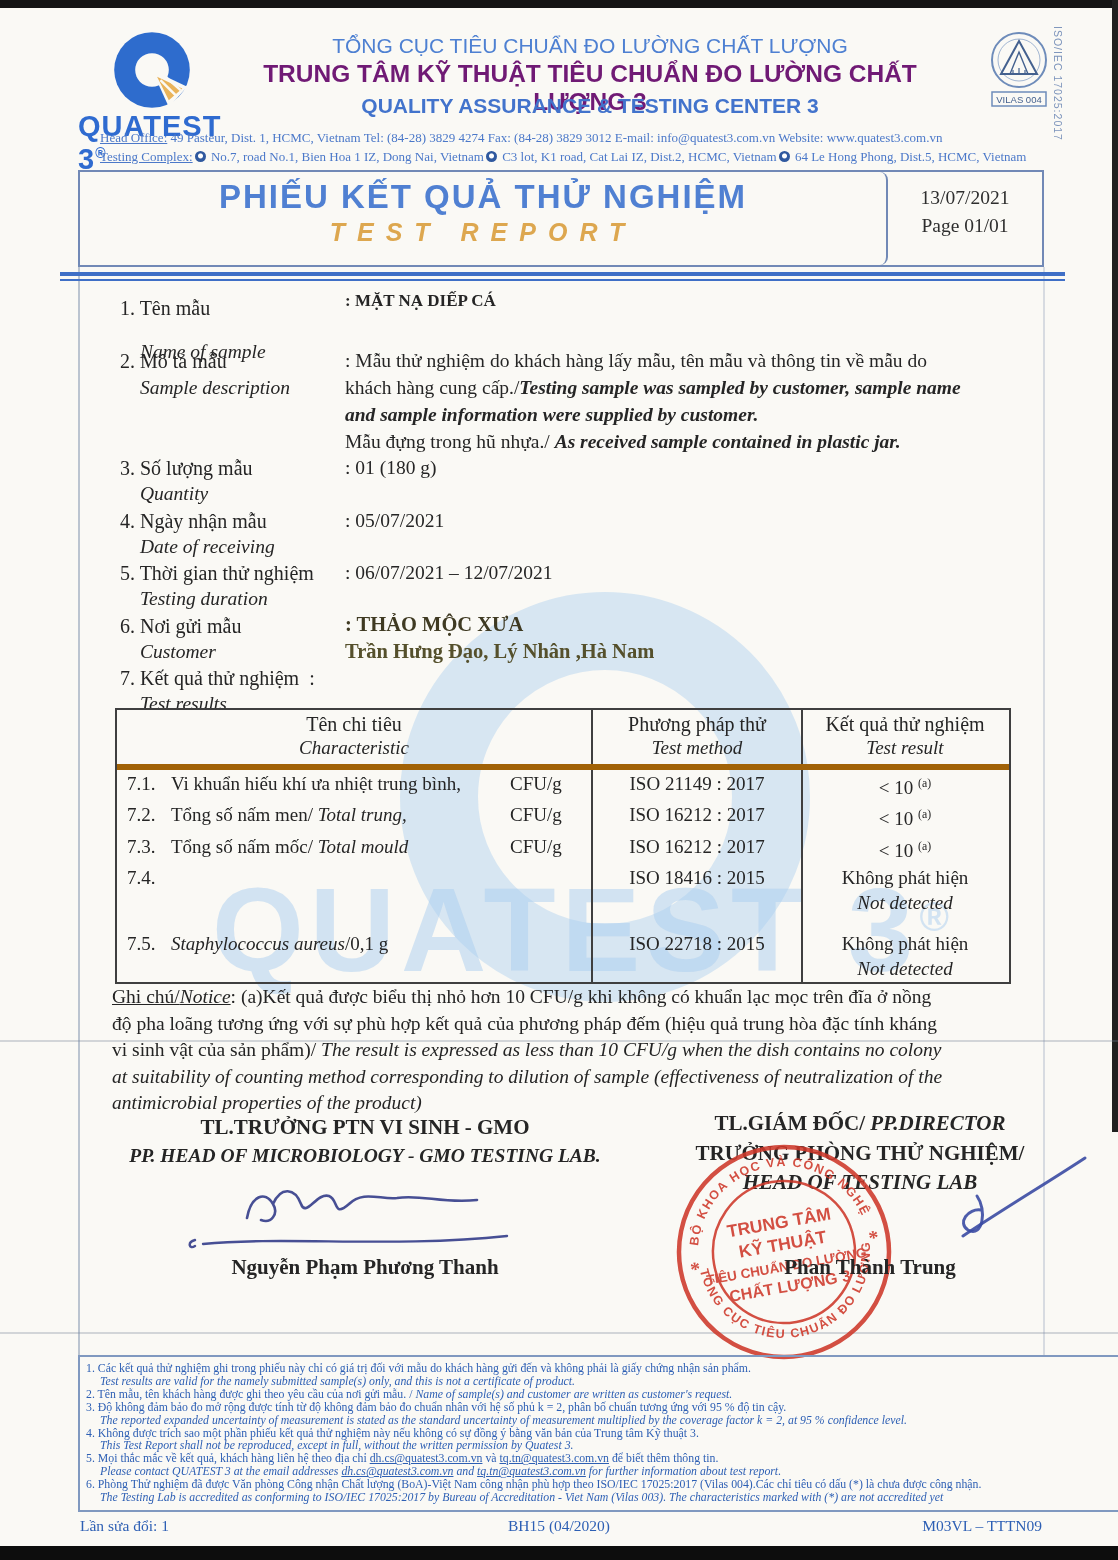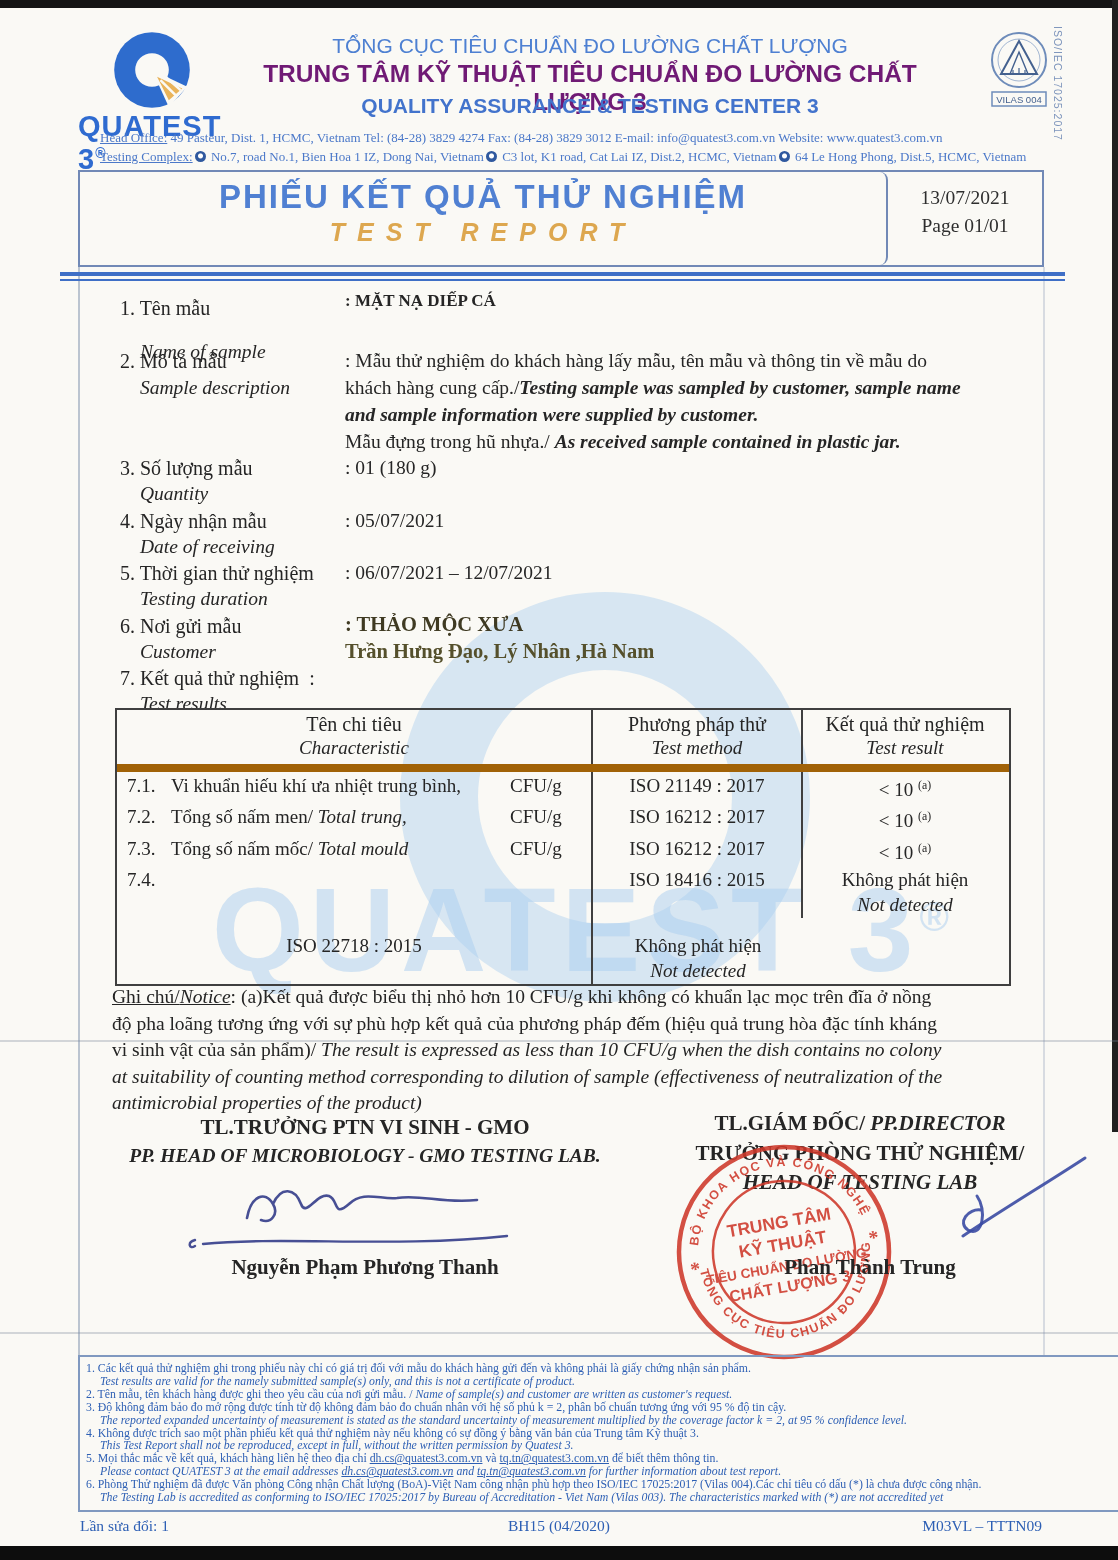--- a/index.html
+++ b/index.html
@@ -43,21 +43,21 @@
   
   .flabel{position:absolute;left:120px;font-size:20px;white-space:nowrap;}
   .fen{position:absolute;left:140px;font-size:19.5px;font-style:italic;white-space:nowrap;}
   .fval{position:absolute;left:345px;font-size:19.5px;white-space:nowrap;}
   .bold{font-weight:bold;}
   .bi{font-weight:bold;font-style:italic;}
   .olive1{color:#3f3a22;}
   .olive2{color:#55502c;}
   
   .ttable{left:115px;top:708px;width:896px;border:2px solid #3f3f3f;box-sizing:border-box;background:transparent;}
-  .thead{display:grid;grid-template-columns:476px 210px 204px;border-bottom:8px solid #a16207;}
+  .thead{display:grid;grid-template-columns:476px 210px 204px;border-bottom:6px solid #a16207;}
   .th{text-align:center;padding:2px 0 4px;font-size:20px;line-height:24px;}
   .th .en{display:block;font-style:italic;font-size:19px;}
   .bdr{border-right:2px solid #3f3f3f;}
   .trow{display:grid;grid-template-columns:476px 210px 204px;}
   .tc{padding:1px 0;}
   .tline{position:relative;display:flex;font-size:19px;line-height:25px;}
   .tnum{width:44px;padding-left:10px;flex:none;}
   .tname{flex:1;white-space:nowrap;}
   .tunit{position:absolute;left:393px;top:0;}
   .tindent{padding-left:44px;font-style:italic;display:block;}
@@ -236,20 +236,26 @@
           </div>
           <div class="tc tc2 bdr">
             <div class="tmethod">ISO 18416 : 2015</div>
           </div>
           <div class="tc tc3">
             <div class="tresult"><span>Không phát hiện</span></div>
             <div class="tresult tresult-sub"><span class="run-i">Not detected</span></div>
           </div>
         </div>
         <div class="trow">
+          <div class="tc tc1 bdr">
+            <div class="tline">
+              <span class="tnum">7.5.</span>
+              <span class="tname"><span class="run-i">Staphylococcus aureus</span><span>/0,1 g</span></span>
+            </div>
+          </div>
           <div class="tc tc2 bdr">
             <div class="tmethod">ISO 22718 : 2015</div>
           </div>
           <div class="tc tc3">
             <div class="tresult"><span>Không phát hiện</span></div>
             <div class="tresult tresult-sub"><span class="run-i">Not detected</span></div>
           </div>
         </div>
       </div>
   </div>

